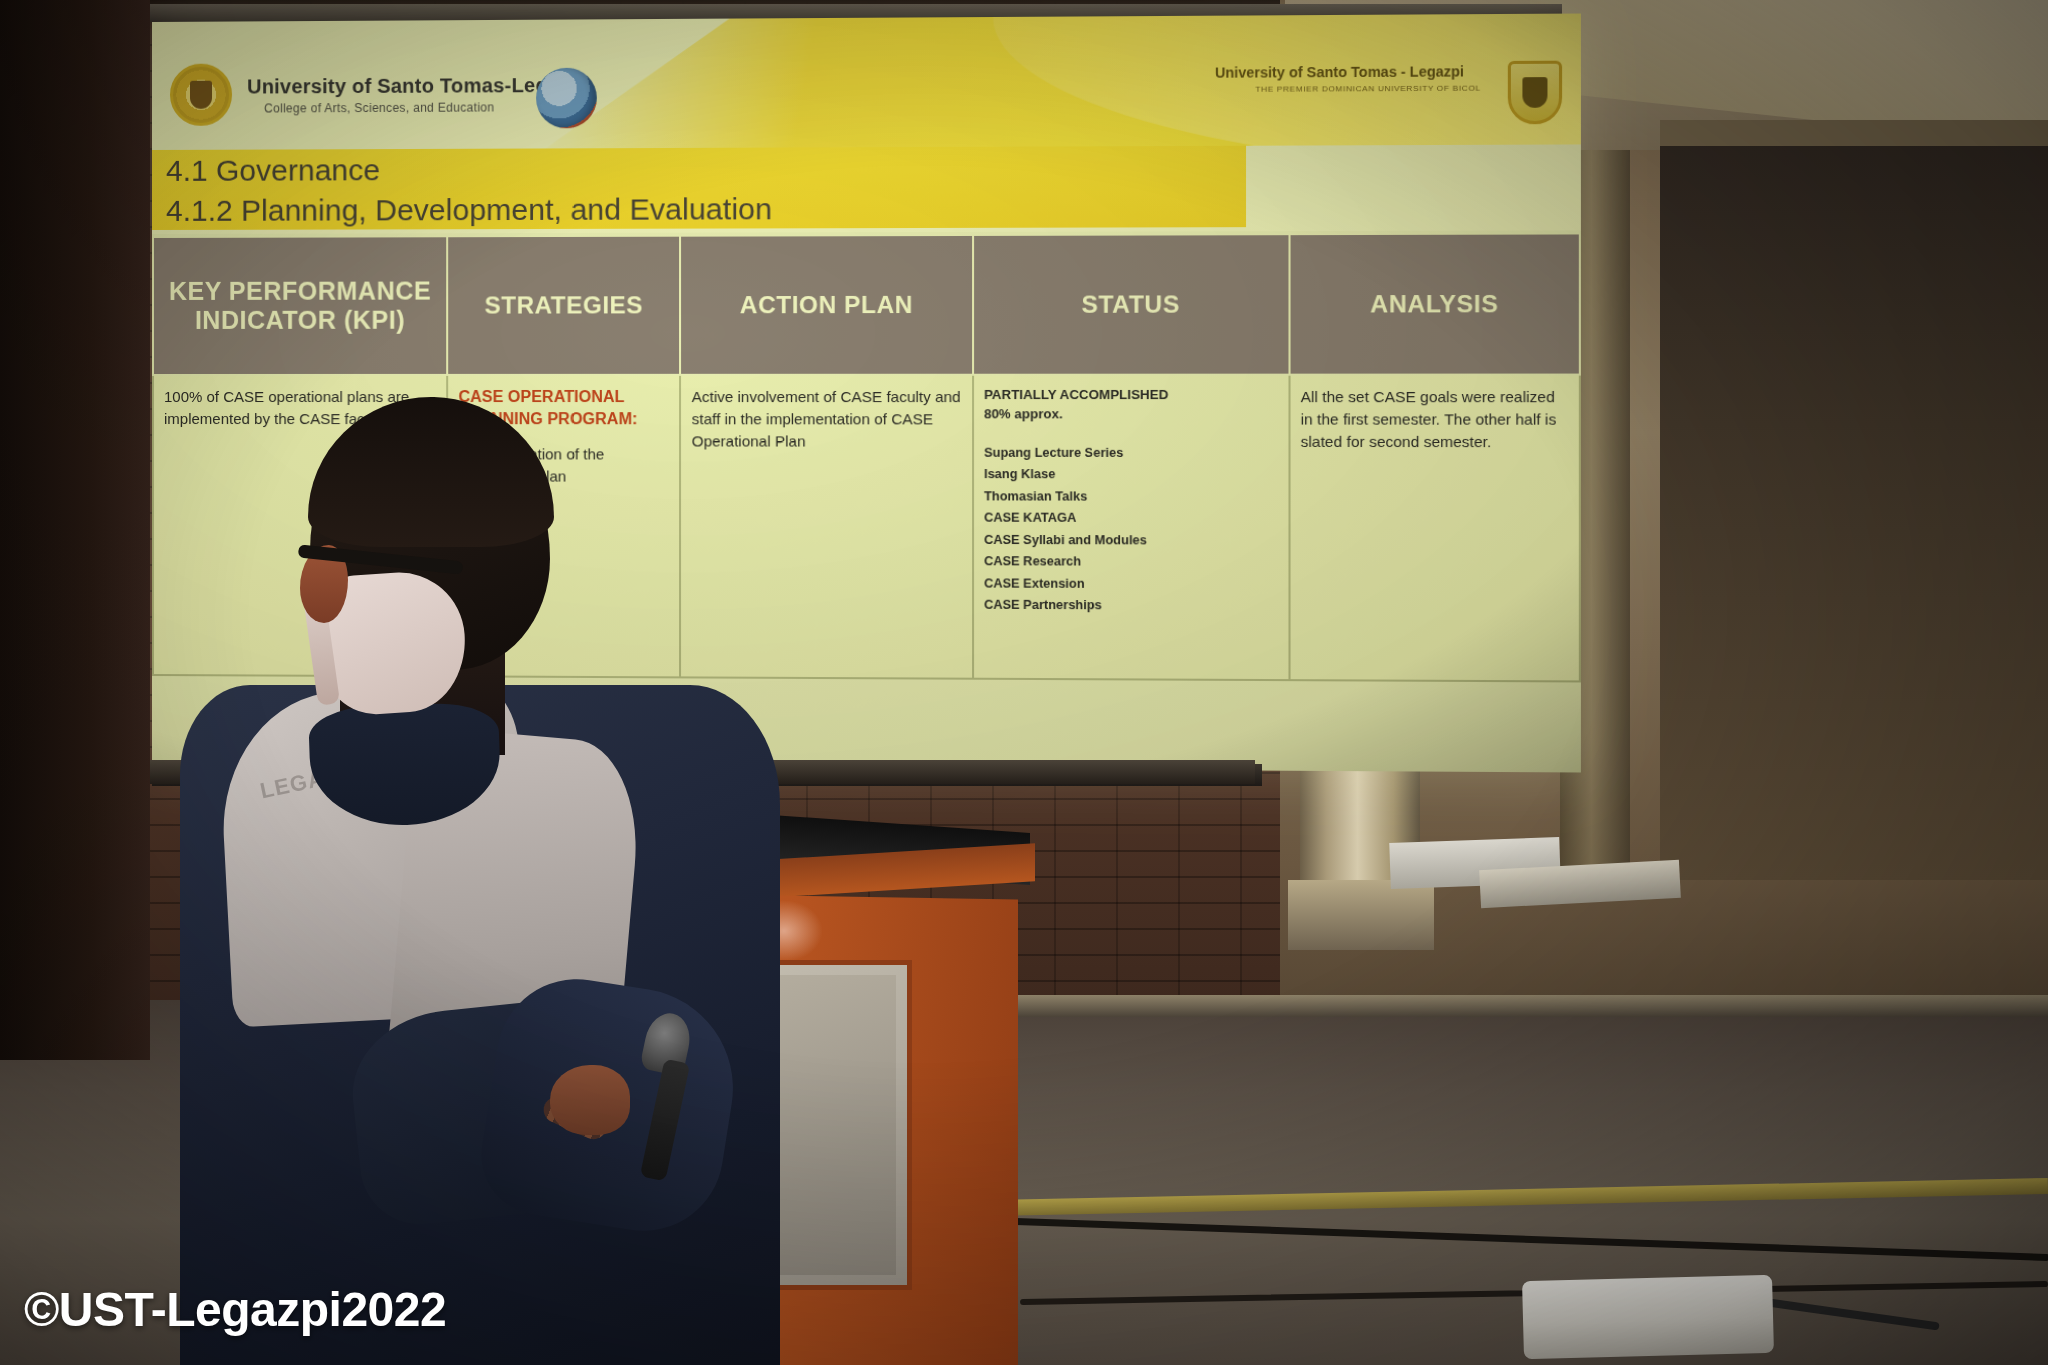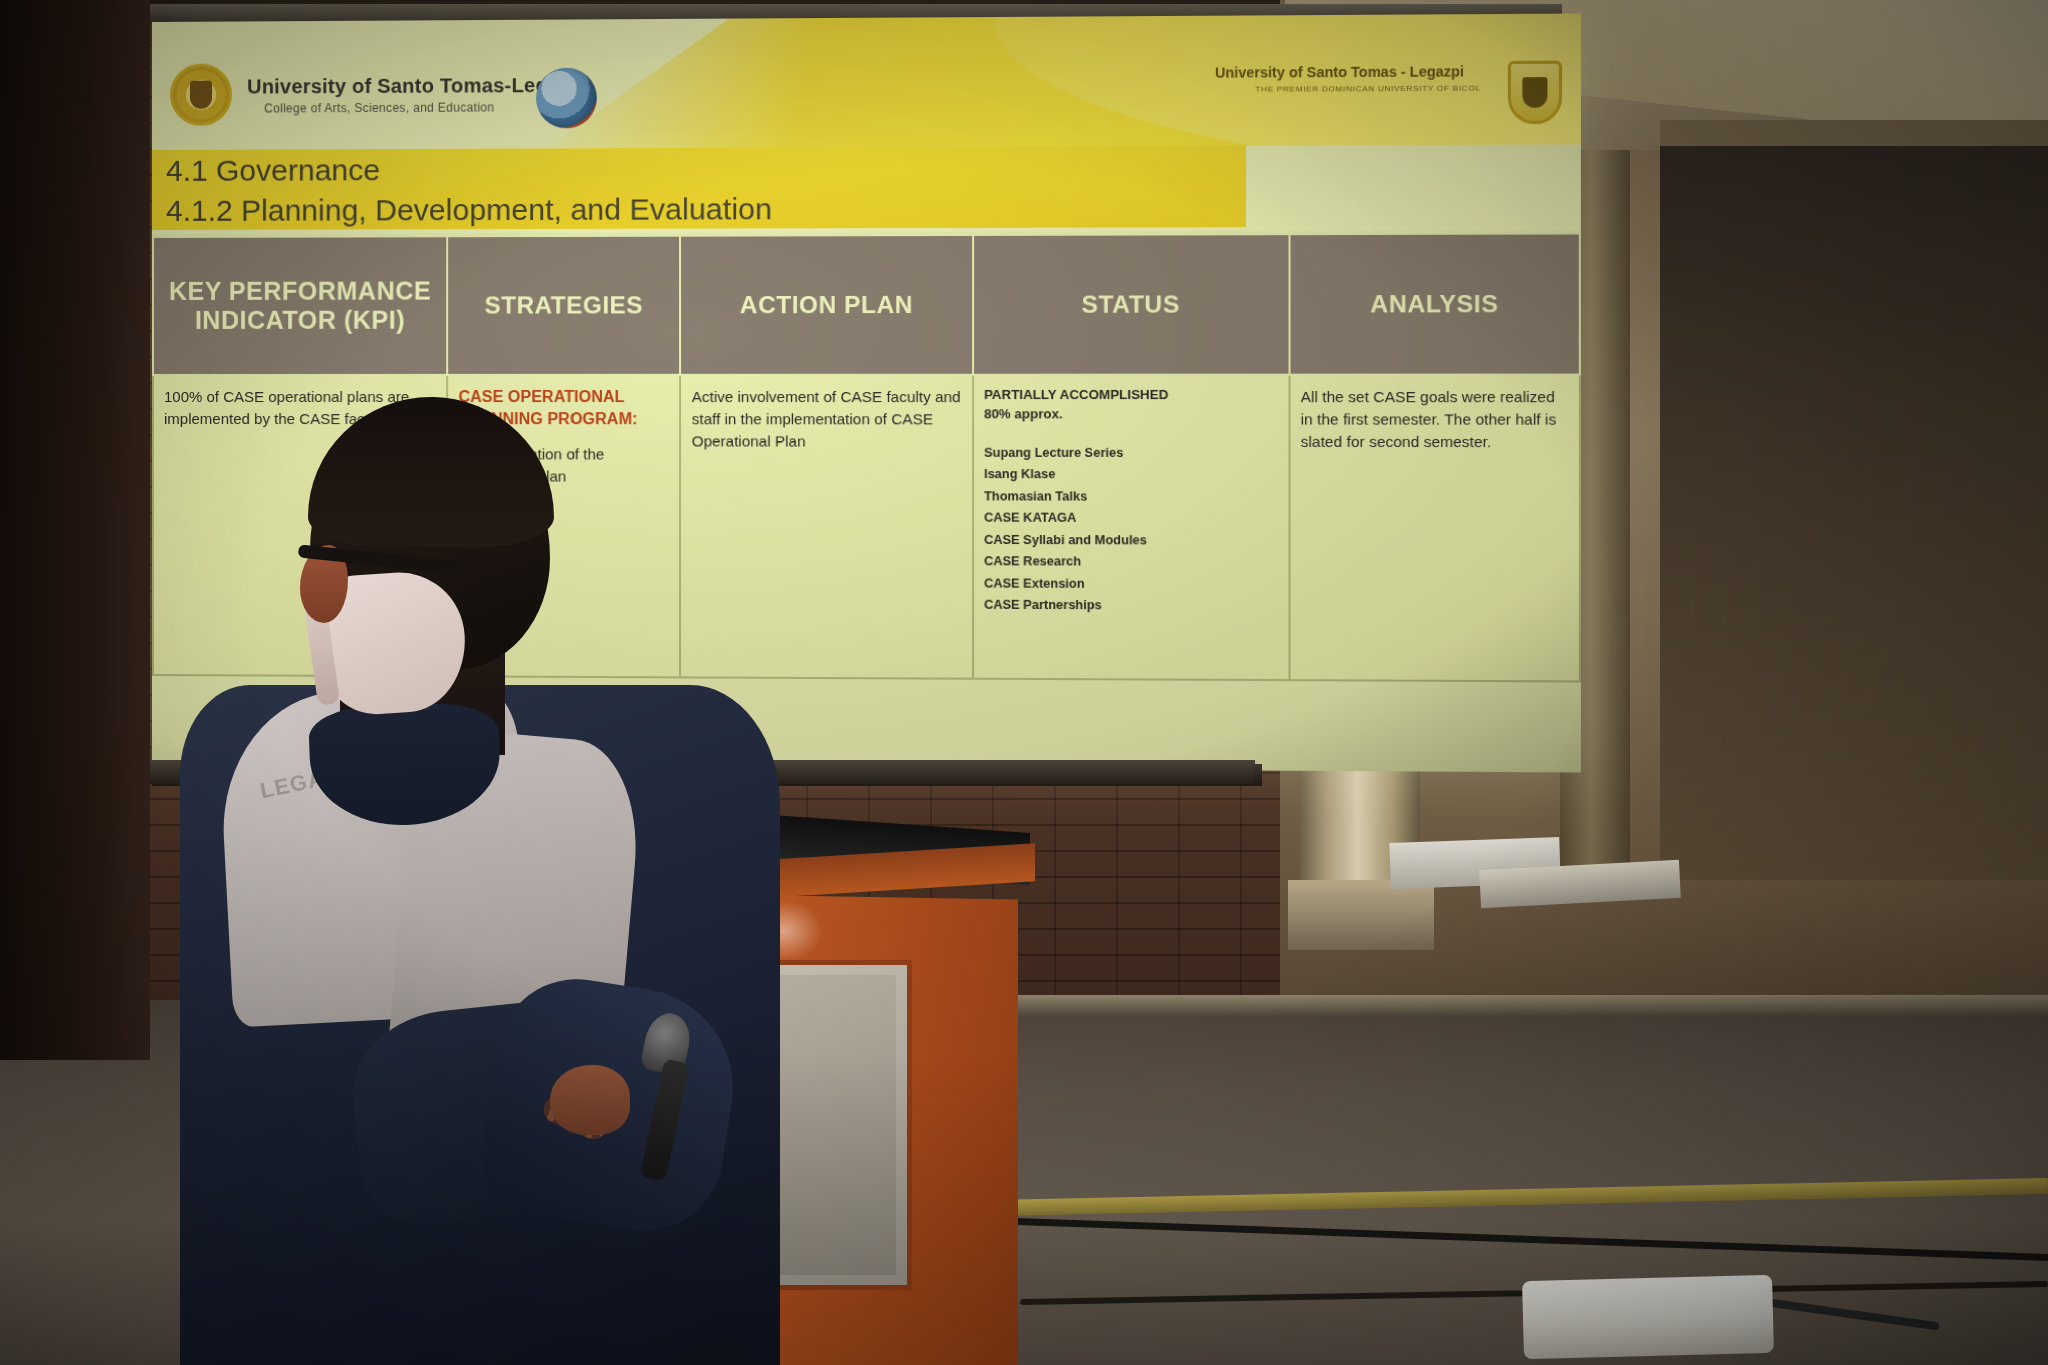--- a/index.html
+++ b/index.html
@@ -518,13 +518,14 @@
   <div class="podium-panel"></div>
   <div class="podium-panel-inner"></div>
   <div class="podium-left-dark"></div>
 
   <div class="projector"></div>
   <div class="projector-lens"></div>
   <div class="projector-vent"></div>
   <div class="projector-cable"></div>
 
   <div class="vignette"></div>
+  <div class="watermark">©UST-Legazpi2022</div>
 </div>
 
 </body></html>

